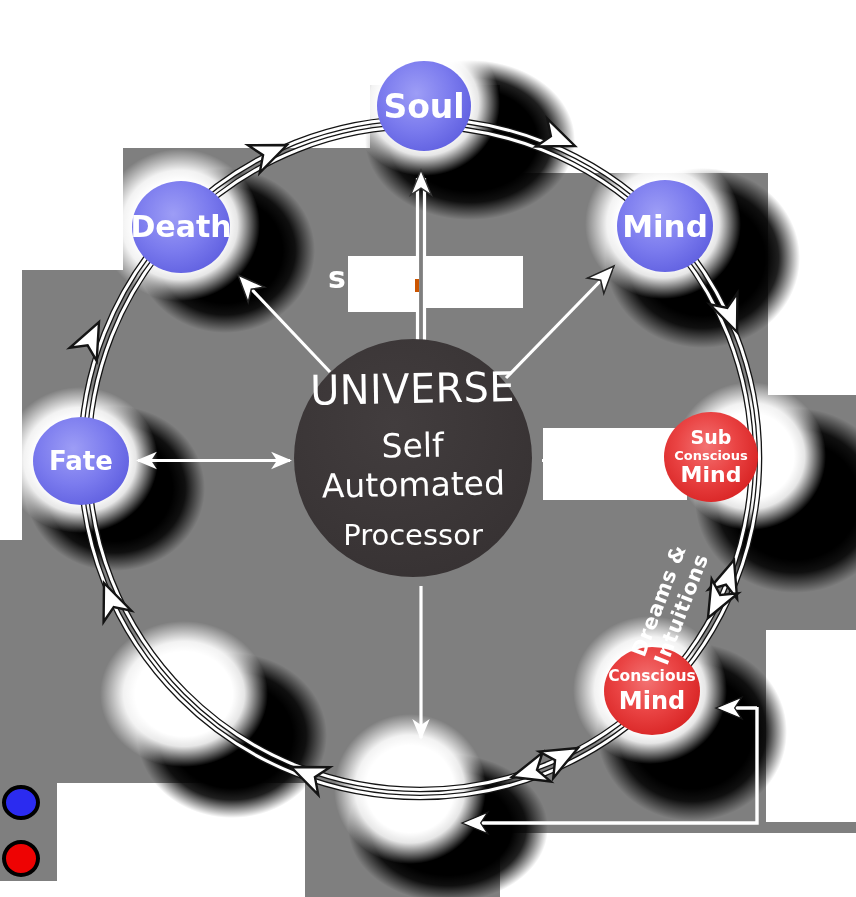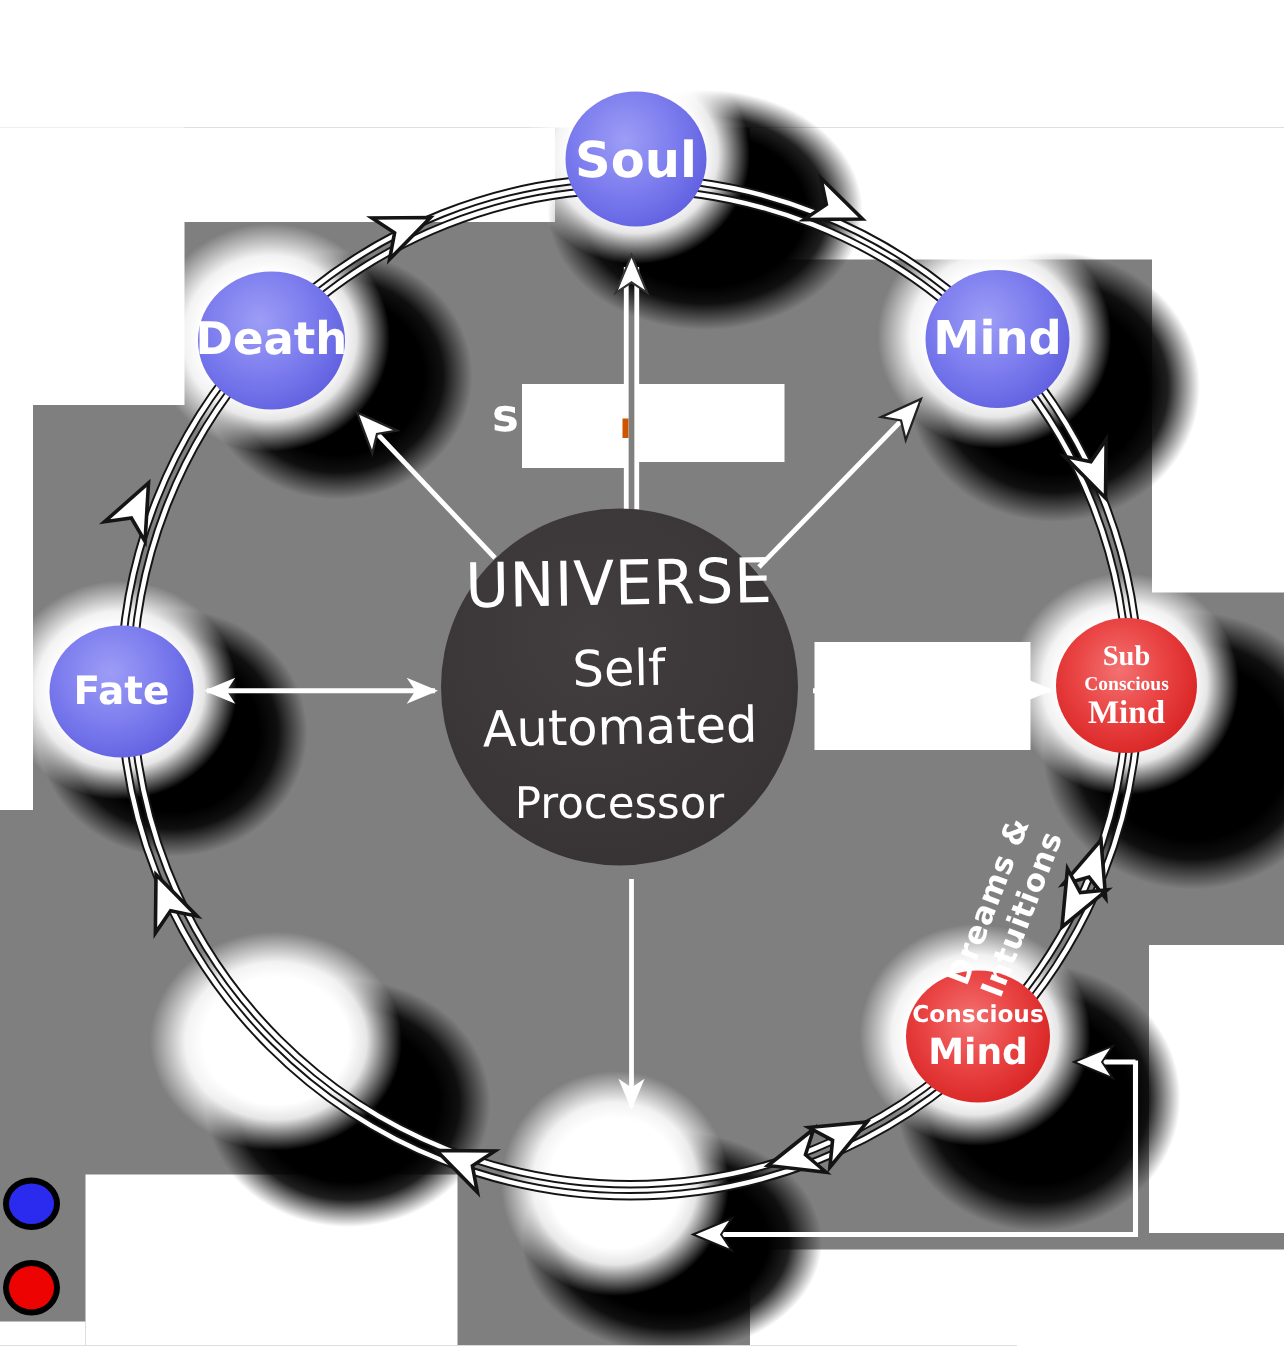--- a/index.html
+++ b/index.html
@@ -25,21 +25,21 @@
   .glow{position:absolute;border-radius:50%;
     background:radial-gradient(closest-side,#fff 58%,rgba(255,255,255,.9) 72%,rgba(255,255,255,0) 100%);}
 
   .node{position:absolute;border-radius:50%;display:flex;flex-direction:column;align-items:center;
         justify-content:center;color:#fff;font-weight:bold;text-align:center;line-height:1;}
   .node.blue{background:radial-gradient(ellipse at 42% 36%,#9d9df6 0%,#7b7bee 45%,#6060e0 78%,#4d4dce 100%);}
   .node.red{background:radial-gradient(ellipse at 45% 38%,#f37272 0%,#ea4444 40%,#d92525 76%,#ba1414 100%);}
 
   #node-soul{left:377px;top:61px;width:94px;height:90px;font-size:33px;}
   #node-birth{left:617px;top:180px;width:96px;height:92px;font-size:31px;}
-  #node-sub{left:704px;top:412px;width:94px;height:90px;font-family:Liberation Serif, serif;}
+  #node-sub{left:664px;top:412px;width:94px;height:90px;}
   #node-conscious{left:604px;top:647px;width:96px;height:88px;}
   #node-thoughts{left:366px;top:746px;width:92px;height:90px;font-size:21px;}
   #node-actions{left:131px;top:652px;width:110px;height:86px;font-size:26px;}
   #node-fate{left:33px;top:417px;width:96px;height:88px;font-size:26px;}
   #node-death{left:132px;top:181px;width:98px;height:92px;font-size:30px;}
   #node-sub .l1{font-size:19px;} #node-sub .l2{font-size:13px;margin:2px 0;} #node-sub .l3{font-size:22px;}
   #node-conscious .l1{font-size:15.5px;margin-bottom:5px;} #node-conscious .l2{font-size:24px;}
 
   #hub{position:absolute;left:294px;top:339px;width:238px;height:238px;border-radius:50%;
        background:radial-gradient(circle at 42% 36%,#423d3e 0%,#393435 65%,#342f30 100%);

